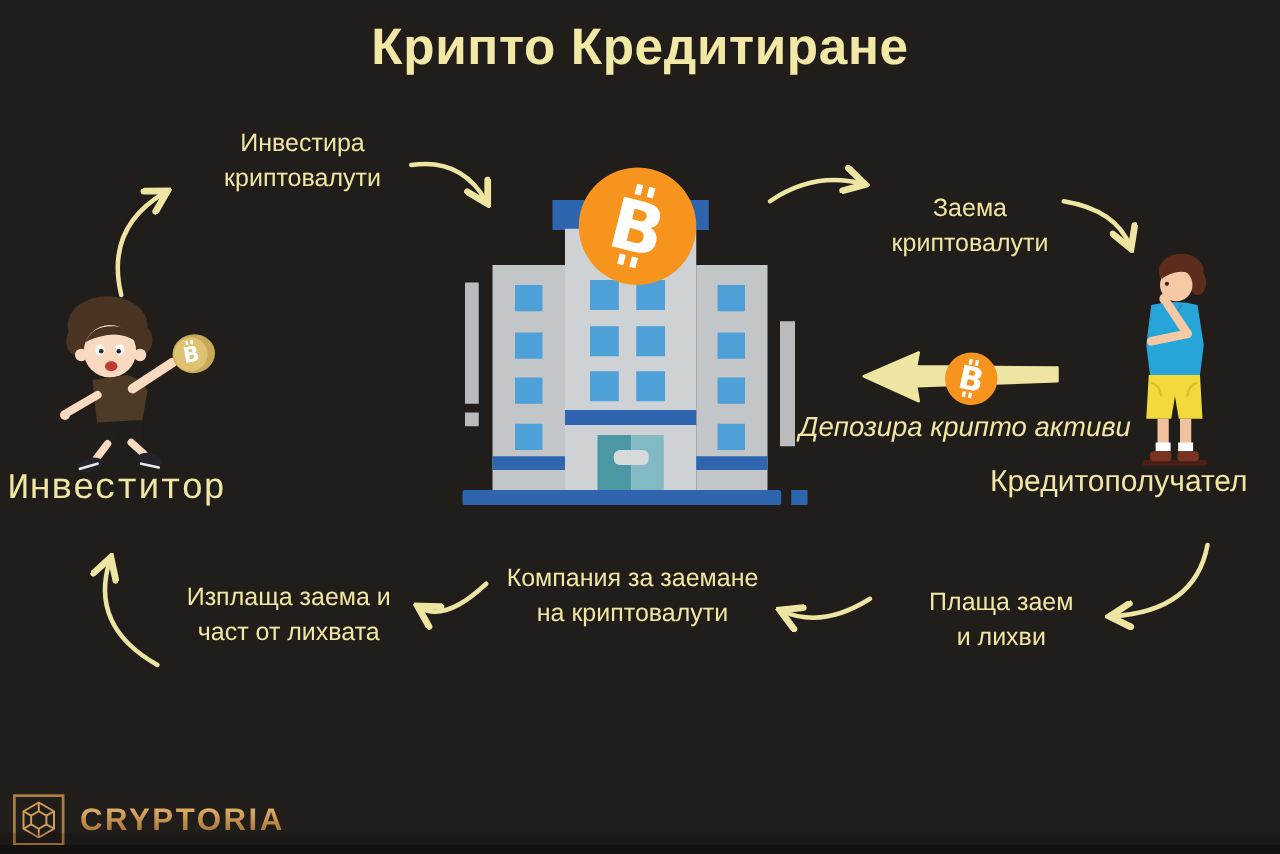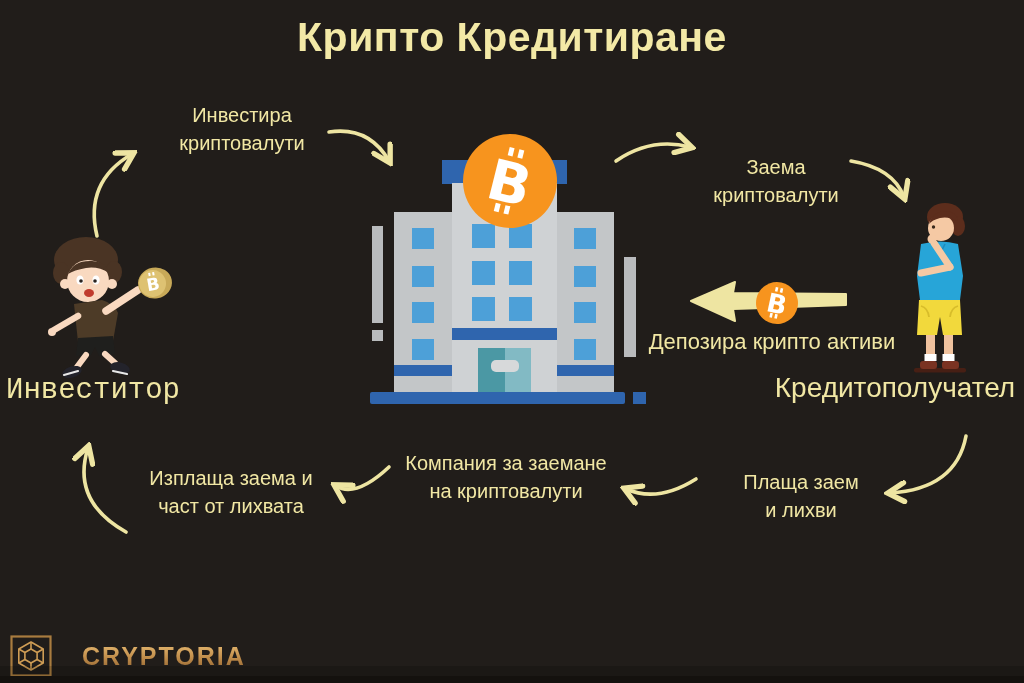--- a/index.html
+++ b/index.html
@@ -17,24 +17,24 @@
   .label{
     position:absolute;transform:translateX(-50%);
     color:#f1e7a4;font-size:20px;line-height:1.42;text-align:center;
     white-space:nowrap;
   }
   .label span{display:block;}
   .name{
     position:absolute;transform:translateX(-50%);
     color:#f1e7a4;font-size:29px;white-space:nowrap;text-align:center;
   }
-  .deposit-label{font-size:22px;}
+  .deposit-label{font-size:22px;font-style:italic;}
   svg{display:block;}
   .logo{
-    position:absolute;left:10px;top:635px;display:flex;align-items:center;gap:30px;
+    position:absolute;left:10px;top:635px;display:flex;align-items:center;gap:12px;
   }
   .logo-text{
     font-size:25px;font-weight:bold;letter-spacing:2px;
     background:linear-gradient(180deg,#e9bd74 0%,#c08c4a 55%,#8f6230 100%);
     -webkit-background-clip:text;background-clip:text;color:transparent;
   }
   .bottom-strip{position:absolute;left:0;bottom:7px;width:100%;height:10px;background:rgba(0,0,0,0.16);}
   .bottom-strip2{position:absolute;left:0;bottom:0;width:100%;height:7px;background:#14110e;}
 </style>
 </head>
@@ -65,21 +65,21 @@
   <span>Изплаща заема и</span>
   <span>част от лихвата</span>
 </div>
 
 <div class="label" style="left:791px;top:468px;margin-left:10px;">
   <span>Плаща заем</span>
   <span>и лихви</span>
 </div>
 
 <div class="name" style="left:93px;top:374px;font-family:Liberation Mono, monospace;">Инвеститор</div>
-<div class="name" style="left:895px;top:372px;font-size:28px;">Кредитополучател</div>
+<div class="name" style="left:895px;top:372px;font-size:24px;">Кредитополучател</div>
 
 <svg class="abs" style="left:0;top:0;" width="1024" height="683" viewBox="0 0 1024 683">
   <defs>
     <marker id="ah" viewBox="0 0 10 10" refX="7.5" refY="5" markerWidth="6.5" markerHeight="6.5" orient="auto">
       <path d="M1.5,1 L8.5,5 L1.5,9" fill="none" stroke="#eee5a2" stroke-width="2.3" stroke-linecap="round"></path>
     </marker>
   </defs>
   <g fill="none" stroke="#eee5a2" stroke-width="3.6" stroke-linecap="round">
     <path d="M 97 236 Q 84 182 132 154" marker-end="url(#ah)"></path>
     <path d="M 329 132 Q 369 126 389 161" marker-end="url(#ah)"></path>

